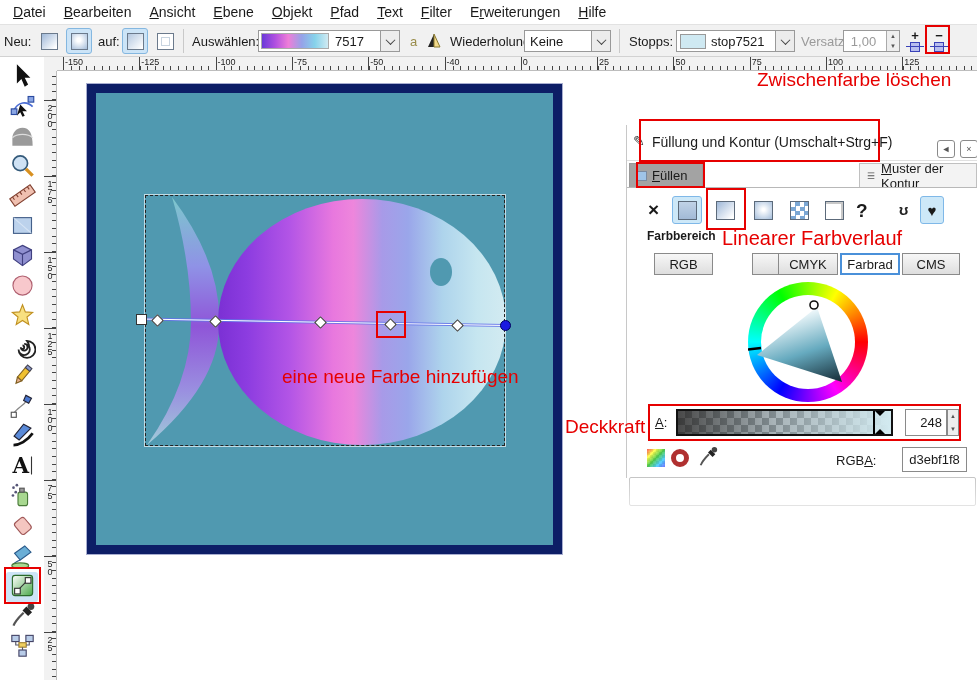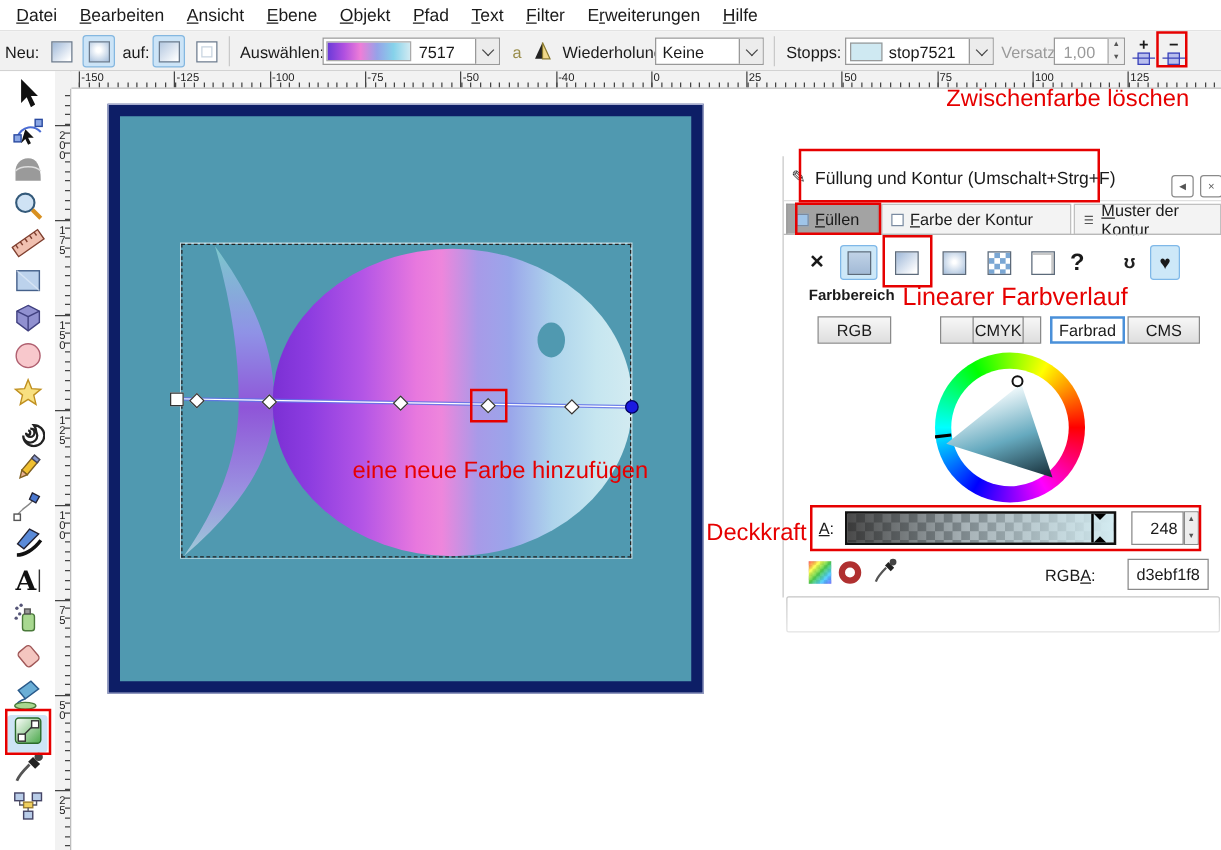--- a/index.html
+++ b/index.html
@@ -623,24 +623,20 @@
     <span class="abs" style="left:6px;top:6px;font-size:14px;color:#333">✎</span>
     <span id="dlg-title">Füllung und Kontur (Umschalt+Strg+F)</span>
     <span class="dlg-winbtn" style="left:310px">◄</span>
     <span class="dlg-winbtn" style="left:333px">×</span>
   </div>
 
   <div class="tab active" style="left:629px;width:74px">
     <span class="tab-sq" style="background:#9fc4e8"></span>
     <span><u>F</u>üllen</span>
   </div>
-  <div class="tab" style="left:705px;width:152px">
-    <span class="tab-sq" style="background:#fff"></span>
-    <span><u>F</u>arbe der Kontur</span>
-  </div>
   <div class="tab" style="left:859px;width:118px">
     <span style="font-size:9px;color:#555;letter-spacing:1px">☰</span>
     <span><u>M</u>uster der Kontur</span>
   </div>
   <div id="tabline"></div>
 
   <div class="abs" style="left:648px;top:199px;font-size:19px;font-weight:bold">×</div>
   <div class="fillbtn sel" style="left:672px">
     <span class="ic" style="background:linear-gradient(#c0d2e6,#a2bad6)"></span>
   </div>
@@ -718,16 +714,16 @@
   <div class="red-frame" style="left:376px;top:311px;width:30px;height:27px"></div>
   <div class="red-frame" style="left:4px;top:567px;width:37px;height:37px"></div>
 
   <div class="red-text" style="left:757px;top:69px">Zwischenfarbe löschen</div>
   <div class="red-text" style="left:722px;top:227px;font-size:20px">Linearer Farbverlauf</div>
   <div class="red-text" style="left:282px;top:366px">eine neue Farbe hinzufügen</div>
   <div class="red-text" style="left:565px;top:416px">Deckkraft</div>
 
 <div class="modebtn" style="left: 654px; width: 59px;">RGB</div>
     <div class="modebtn" style="left: 752px; width: 81px; font-weight: bold;">HSL</div>
-    <div class="modebtn" style="left: 778px; width: 41px;">CMYK</div>
+    <div class="modebtn" style="left: 778px; width: 60px;">CMYK</div>
     <div class="modebtn sel" style="left: 840px; width: 60px;">Farbrad</div>
     <div class="modebtn" style="left: 902px; width: 58px;">CMS</div>
   </div>
 
 </body></html>

